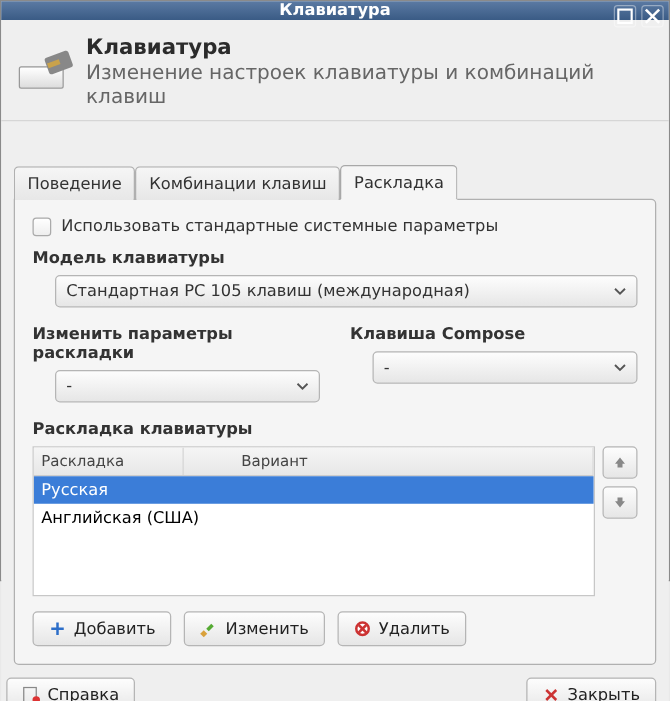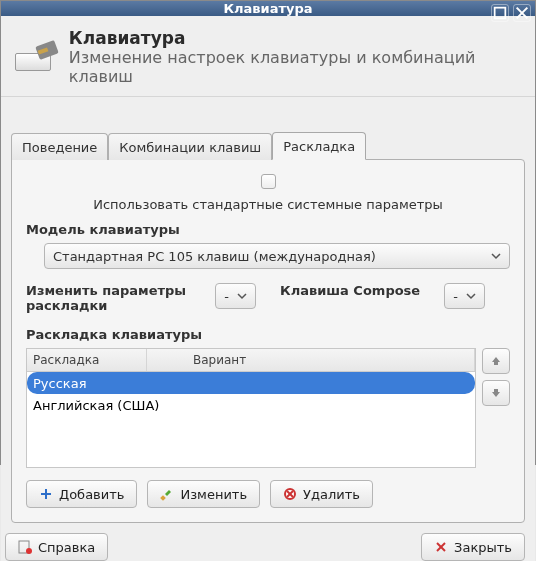--- a/index.html
+++ b/index.html
@@ -16,37 +16,37 @@
   .header-icon .wr { position:absolute; right:0; top:0; width: 20px; height: 14px; background: #888; border-radius: 2px; transform: rotate(-20deg); }
   .header-icon .sd { position:absolute; right:9px; top:6px; width: 10px; height: 4px; background: #c9a24b; transform: rotate(-20deg); }
   .header-text h1 { font-size: 17px; font-weight: bold; color: #2b2b2b; }
   .header-text p { font-size: 16px; color: #666; }
   .hr { border-top: 1px solid #d6d6d6; margin: 0; }
   .tabs-wrap { padding: 10px 10px 0 10px; flex: 1; display: flex; flex-direction: column; }
   .tabbar { display: flex; align-items: flex-end; position: relative; margin-top: 24px; }
   .tab { padding: 6px 10px 5px; border: 1px solid #b0b0b0; border-bottom: none; background: linear-gradient(#f6f6f6,#e7e7e7); color: #333; border-radius: 4px 4px 0 0; margin-right: 0; cursor: pointer; position: relative; top: 1px; }
   .tab.active { background: #f5f5f5; border-color: #a8a8a8; border-bottom: 1px solid #f5f5f5; z-index: 2; }
   .tabpanel { border: 1px solid #b0b0b0; background: #f5f5f5; border-radius: 0 4px 4px 4px; padding: 14px; flex: 1; display: flex; flex-direction: column; }
-  .row { display: flex; align-items: center; gap: 8px; margin-bottom: 10px; flex-direction: column; }
+  .row { display: flex; align-items: center; gap: 8px; margin-bottom: 10px; }
   .cb { width: 15px; height: 15px; border: 1px solid #aaa; border-radius: 3px; background: linear-gradient(#fff,#eee); position: relative; cursor: pointer; }
   .lbl { color: #333; }
   .bold { font-weight: bold; }
   .select { height: 26px; border: 1px solid #b5b5b5; border-radius: 4px; background: linear-gradient(#fdfdfd,#e6e6e6); display: flex; align-items: center; padding: 0 26px 0 8px; color: #333; position: relative; cursor: pointer; }
   .select .chev { position: absolute; right: 8px; top: 50%; transform: translateY(-50%); }
   .chev svg { width: 10px; height: 10px; display: block; }
   .two-col { display: flex; gap: 24px; margin-bottom: 14px; }
-  .col { display: flex; flex-direction: row; gap: 6px; flex:1; }
+  .col { display: flex; flex-direction: column; gap: 6px; flex:1; }
   .col .select { margin-left: 18px; }
   .table-area { display: flex; gap: 6px; margin-bottom: 12px; }
   .table { flex: 1; border: 1px solid #c7c7c7; background: #fff; height: 120px; overflow: hidden; }
   .thead { display: flex; background: linear-gradient(#f5f5f5,#e7e7e7); border-bottom: 1px solid #ccc; }
   .th { padding: 4px 6px; font-size: 12px; color: #444; border-right: 1px solid #d5d5d5; }
   .th.c1 { width: 120px; }
   .th.c2 { flex: 1; margin-left: 40px; }
-  .trow { display: flex; height: 22px; align-items: center; border-radius: 10px; }
+  .trow { display: flex; height: 22px; align-items: center; }
   .trow.sel { background: #3b7dd8; color: #fff; }
   .td { padding: 0 6px; font-size: 13px; }
   .td.c1 { width: 120px; white-space: nowrap; }
   .side-btns { display: flex; flex-direction: column; gap: 6px; }
   .iconbtn { width: 28px; height: 26px; border: 1px solid #b5b5b5; border-radius: 4px; background: linear-gradient(#fdfdfd,#e6e6e6); display: flex; align-items: center; justify-content: center; cursor: pointer; }
   .iconbtn svg { width: 14px; height: 14px; }
   .btnrow { display: flex; gap: 10px; }
   .btn { height: 28px; border: 1px solid #b5b5b5; border-radius: 4px; background: linear-gradient(#fdfdfd,#e6e6e6); display: inline-flex; align-items: center; gap: 6px; padding: 0 12px; color: #222; cursor: pointer; }
   .btn .ic { width: 14px; height: 14px; display: inline-flex; align-items: center; justify-content: center; }
   .footer { display: flex; justify-content: space-between; padding: 10px 10px 12px 4px; }

